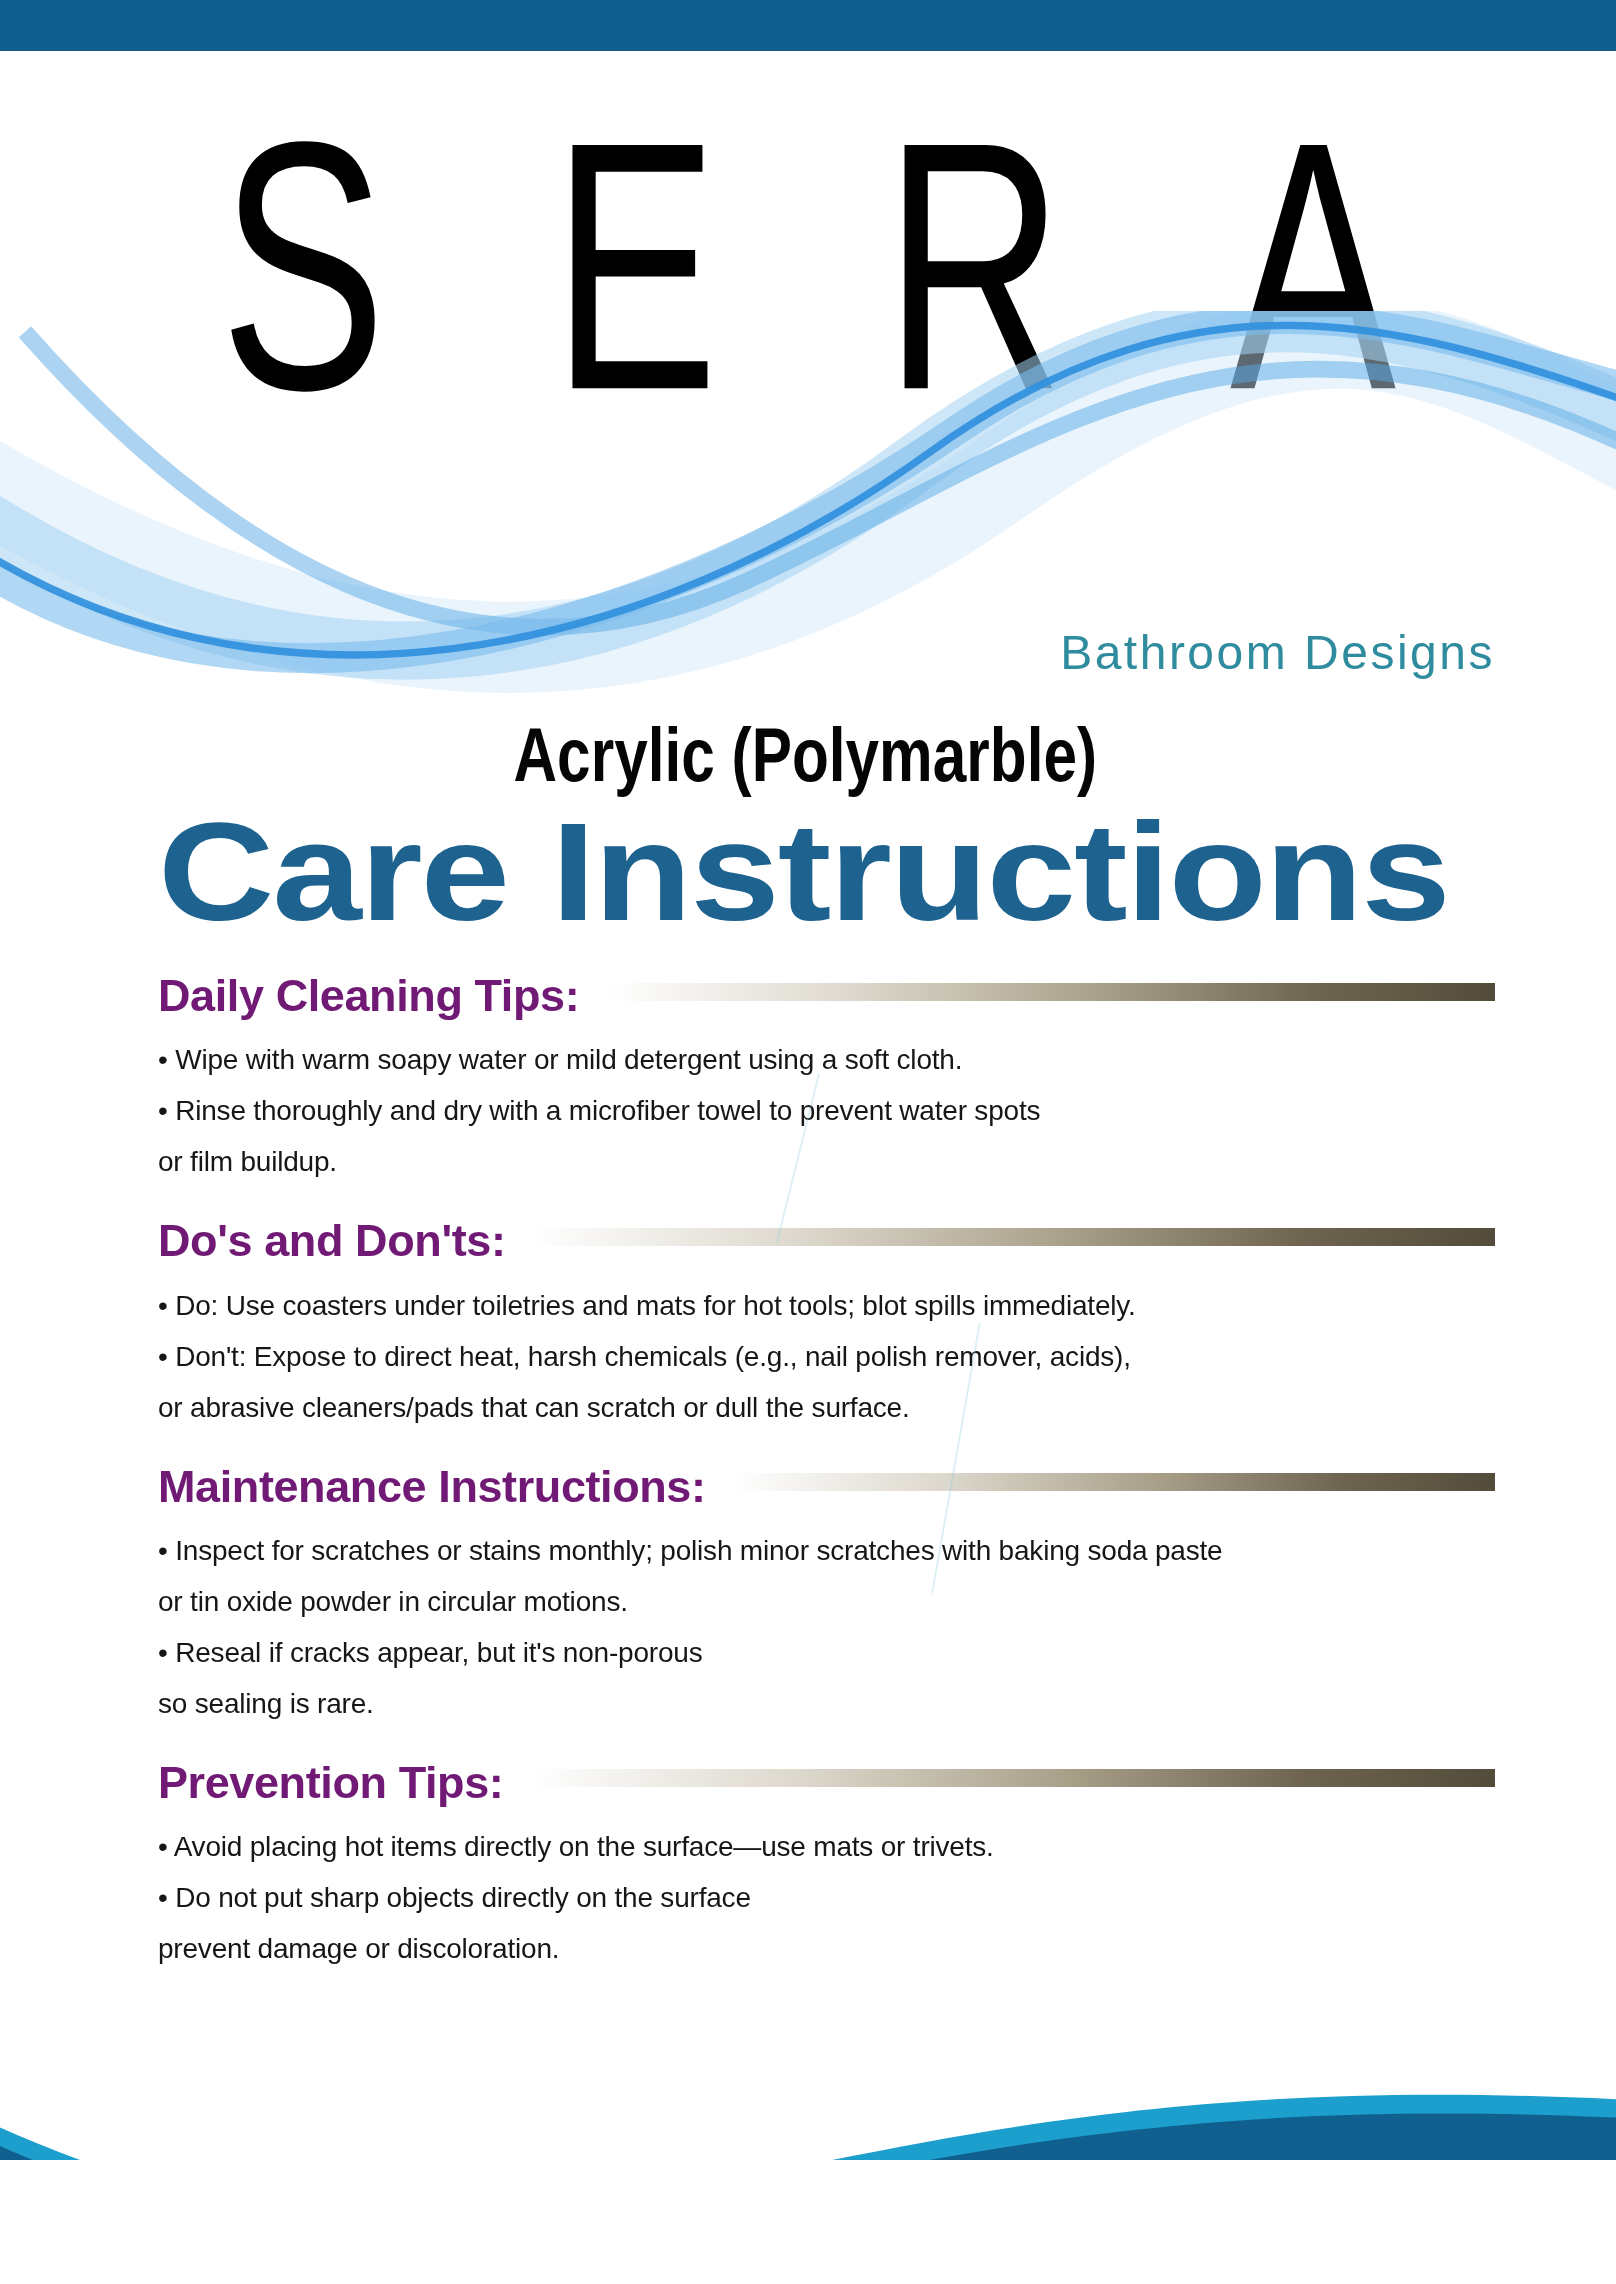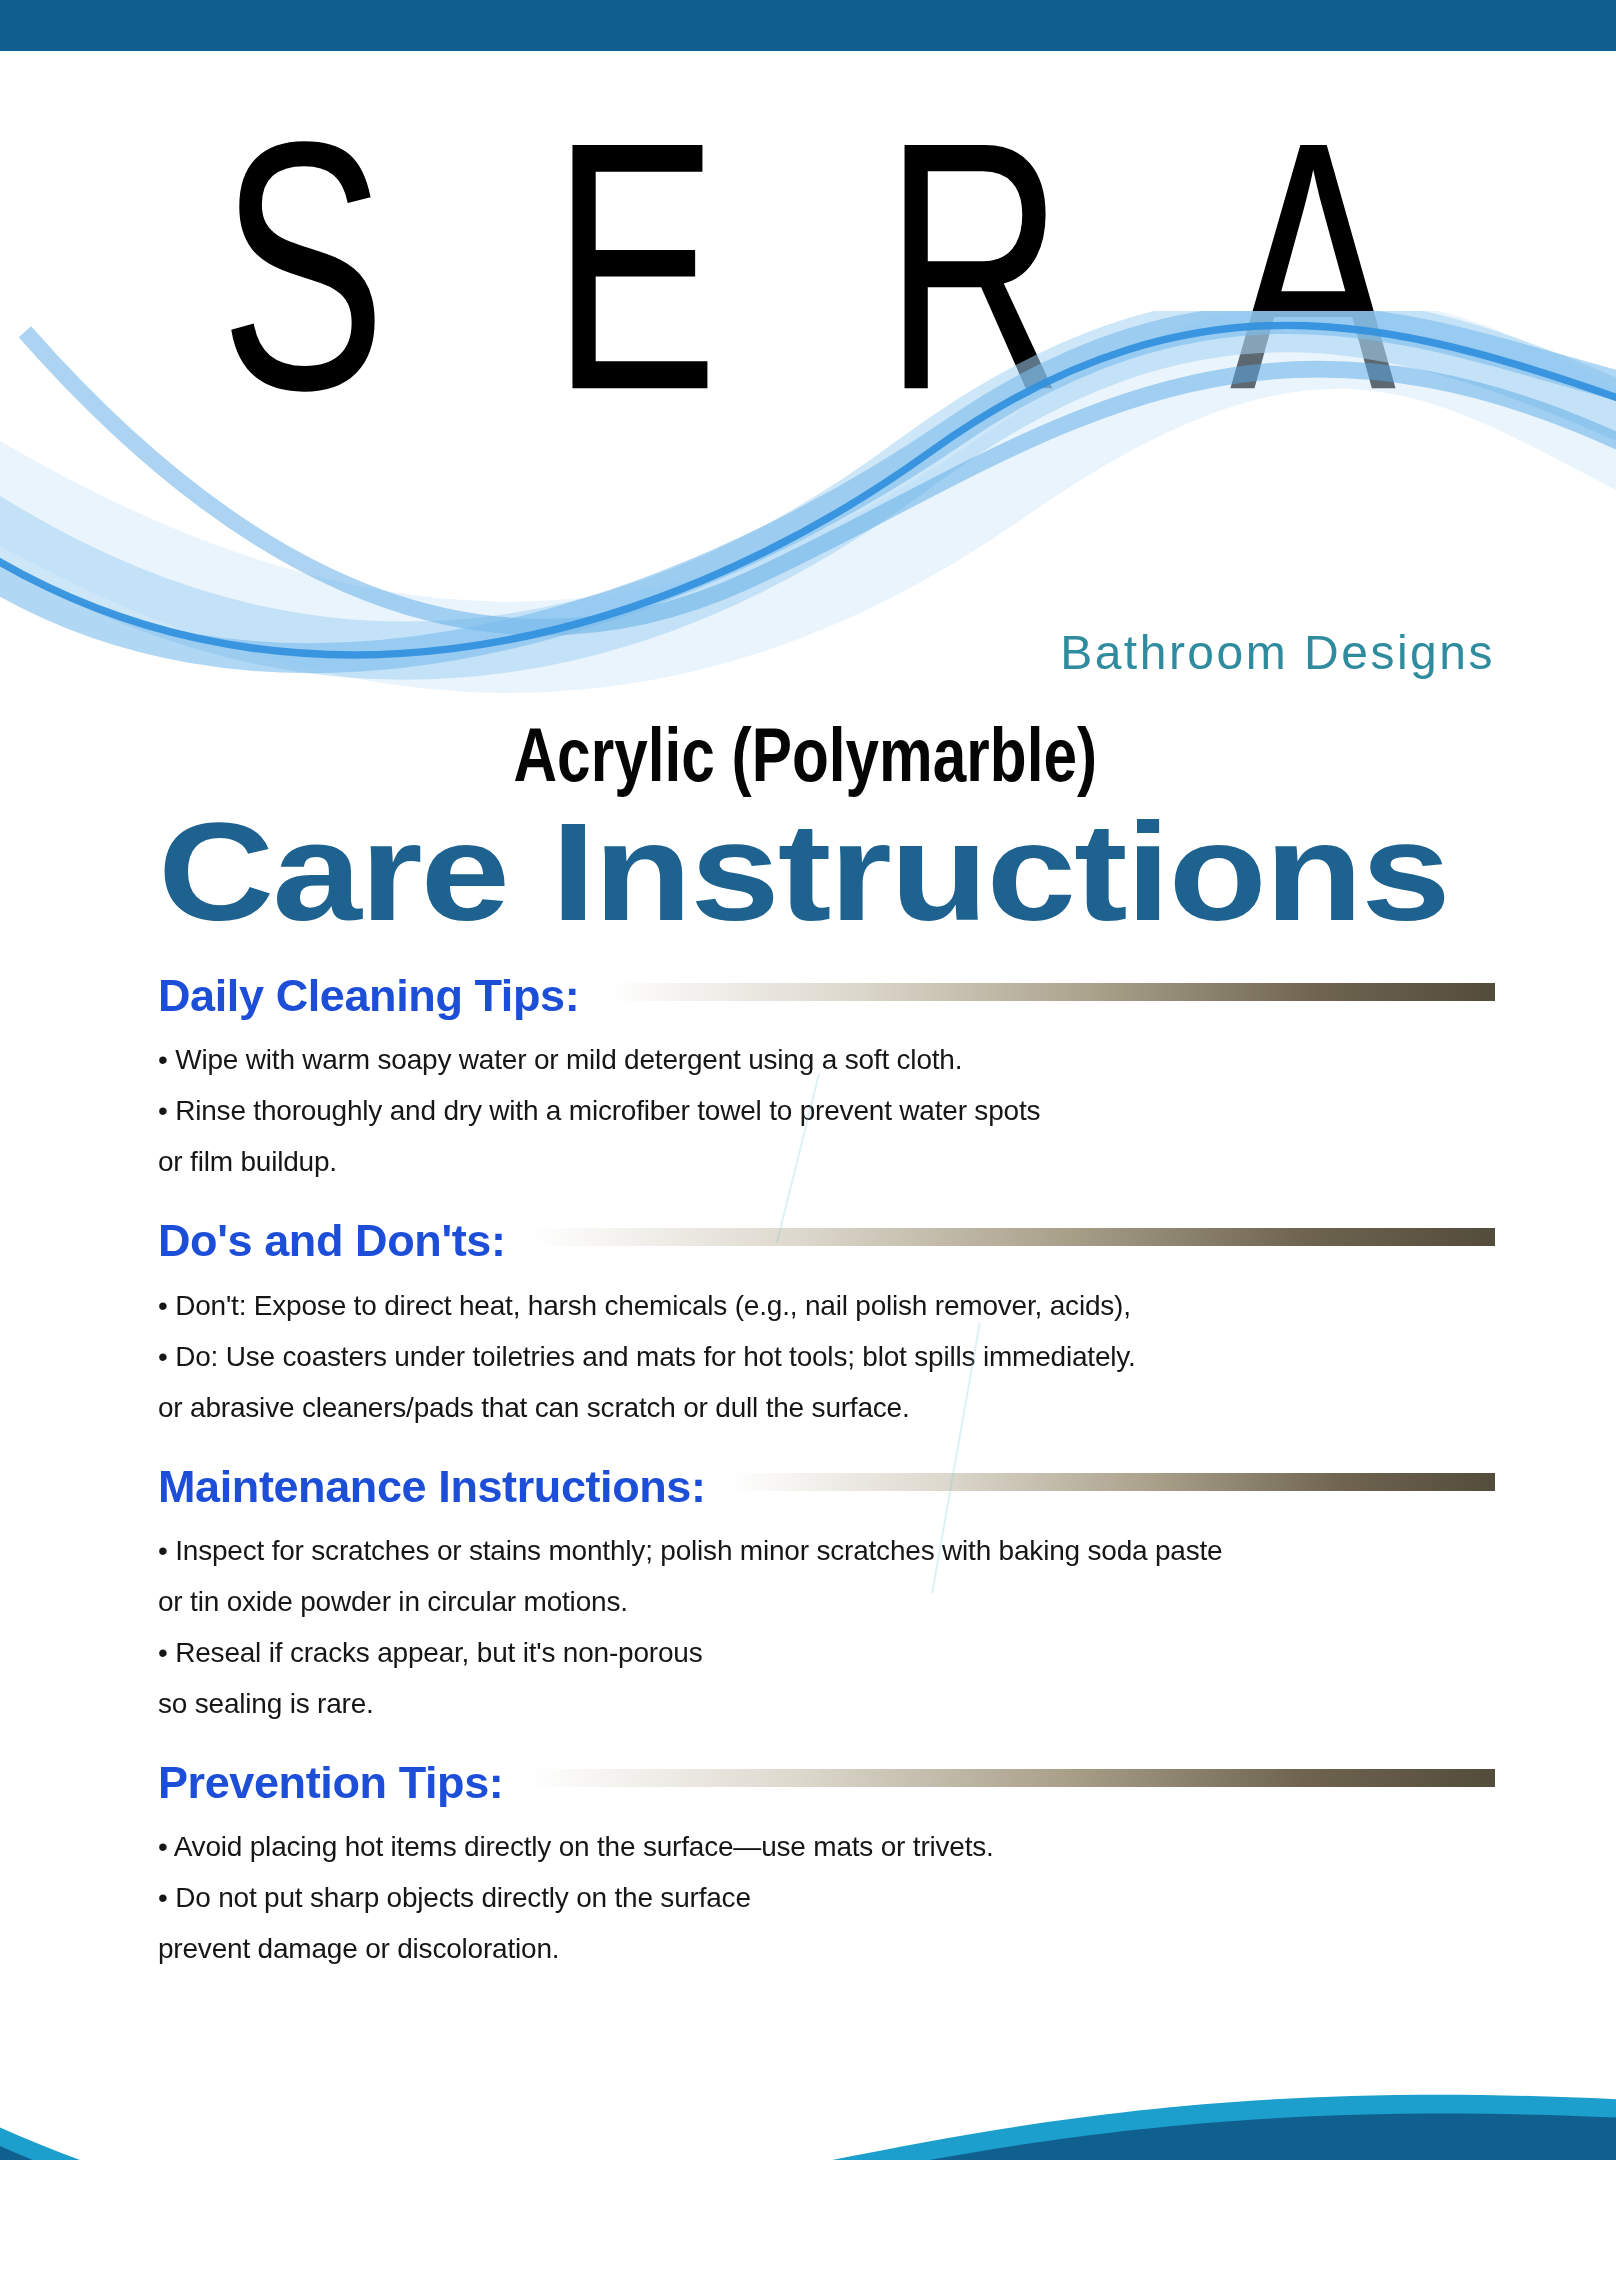--- a/index.html
+++ b/index.html
@@ -94,21 +94,21 @@
     align-items: flex-start;
     margin-top: 28px;
   }
   .section:first-child .section-head { margin-top: 0; }
   .section-head h2 {
     margin: 0;
     font-size: 45px;
     line-height: 51px;
     font-weight: 700;
     letter-spacing: -0.4px;
-    color: #1d4ed8;
+    color: #701a75;
     white-space: nowrap;
   }
   .rule {
     flex: 1;
     height: 18px;
     margin-left: 26.6px;
     margin-top: 12.5px;
     background: linear-gradient(90deg,
       rgba(255,255,255,0) 0%,
       #ddd8cd 28%,
@@ -177,22 +177,22 @@
         <div class="line">or film buildup.</div>
       </div>
     </div>
 
     <div class="section">
       <div class="section-head">
         <h2>Do's and Don'ts:</h2>
         <div class="rule"></div>
       </div>
       <div class="lines">
+        <div class="line">• Do: Use coasters under toiletries and mats for hot tools; blot spills immediately.</div>
         <div class="line">• Don't: Expose to direct heat, harsh chemicals (e.g., nail polish remover, acids),</div>
-        <div class="line">• Do: Use coasters under toiletries and mats for hot tools; blot spills immediately.</div>
         <div class="line">or abrasive cleaners/pads that can scratch or dull the surface.</div>
       </div>
     </div>
 
     <div class="section">
       <div class="section-head">
         <h2>Maintenance Instructions:</h2>
         <div class="rule"></div>
       </div>
       <div class="lines">

